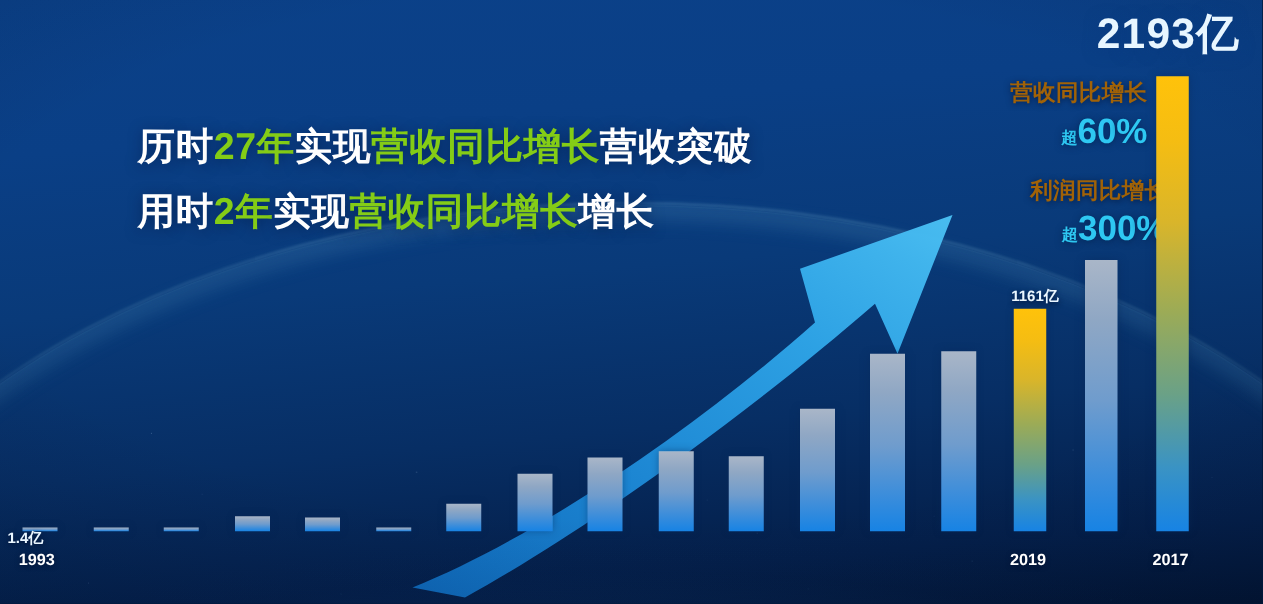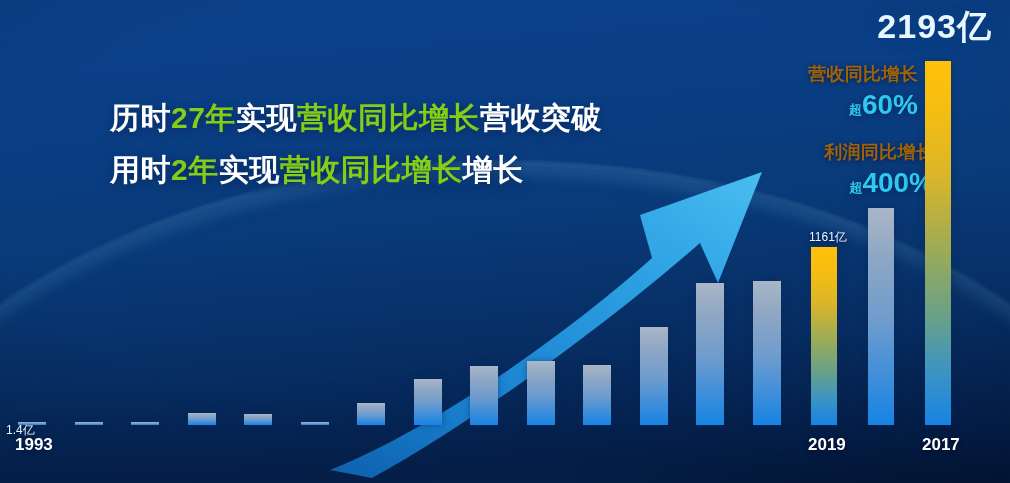--- a/index.html
+++ b/index.html
@@ -106,27 +106,27 @@
   .bar{
     position:absolute;bottom:58px;
     background:linear-gradient(180deg,#a9b6c8 0%, #8fa7c4 22%, #6f9ccd 52%, #3b8ddb 80%, #1783e4 100%);
     box-shadow:0 0 6px rgba(8,40,90,.5);
   }
   .bar.gold{
     background:linear-gradient(180deg,#ffc20a 0%, #f5bd12 14%, #d9b52a 32%, #9bab57 52%, #6aa187 70%, #3a93c4 86%, #1783e4 100%);
   }
   .bar-label{
     position:absolute;
-    color:#eaf6ff;font-size:12px;font-weight:normal;
+    color:#eaf6ff;font-size:12px;font-weight:bold;
     white-space:nowrap;
     text-shadow:0 1px 4px rgba(0,15,45,.8);
   }
   .axis-label{
     position:absolute;bottom:28px;
-    color:#ffffff;font-size:17px;font-weight:bold;
+    color:#ffffff;font-size:13px;font-weight:bold;
     white-space:nowrap;
     text-shadow:0 1px 4px rgba(0,15,45,.8);
   }
 
   
   .total{
     position:absolute;right:18px;top:4px;
     color:#e8f6ff;font-size:34px;font-weight:bold;
     letter-spacing:1px;
     text-shadow:0 2px 12px rgba(10,60,130,.8);
@@ -190,21 +190,21 @@
 
   <div class="total">2193亿</div>
 
   <div class="callout" style="right:92px;top:62px;">
     <span class="cap">营收同比增长</span>
     <span class="val"><span class="pre">超</span><b>60</b><b>%</b></span>
   </div>
 
   <div class="callout" style="right:76px;top:140px;">
     <span class="cap">利润同比增长</span>
-    <span class="val"><span class="pre">超</span><b>400</b><b>%</b></span>
+    <span class="val"><span class="pre">超</span><b>300</b><b>%</b></span>
   </div>
 
   <div class="plot" id="plot">
       <div class="bar" style="left: 18px; width: 28px; height: 3px;"></div>
       <div class="bar-label" style="left: 6px; top: 422px;">1.4亿</div>
       <div class="axis-label" style="left: 15px;">1993</div>
       <div class="bar" style="left: 75px; width: 28px; height: 3px;"></div>
       <div class="bar" style="left: 131px; width: 28px; height: 3px;"></div>
       <div class="bar" style="left: 188px; width: 28px; height: 12px;"></div>
       <div class="bar" style="left: 244px; width: 28px; height: 11px;"></div>

